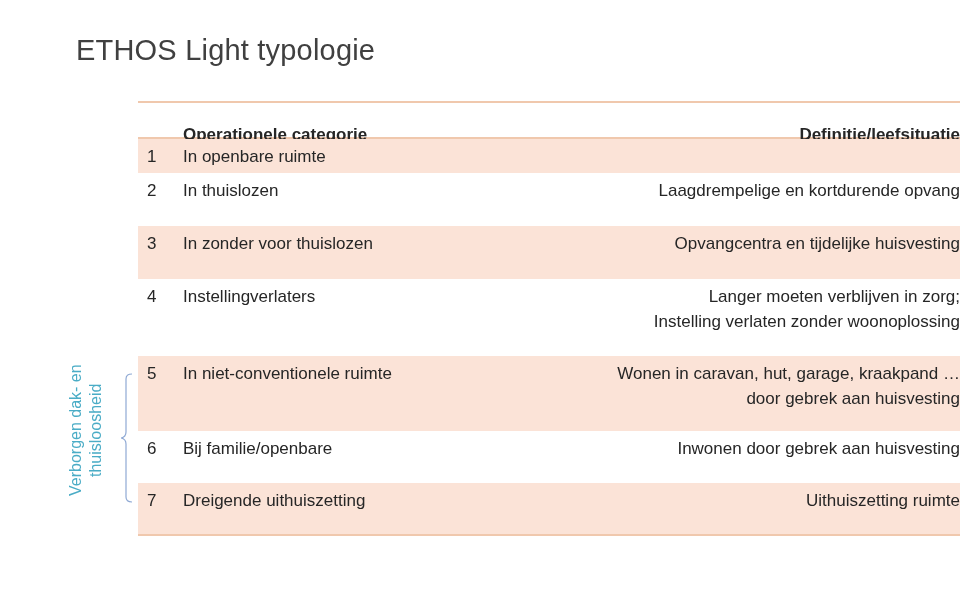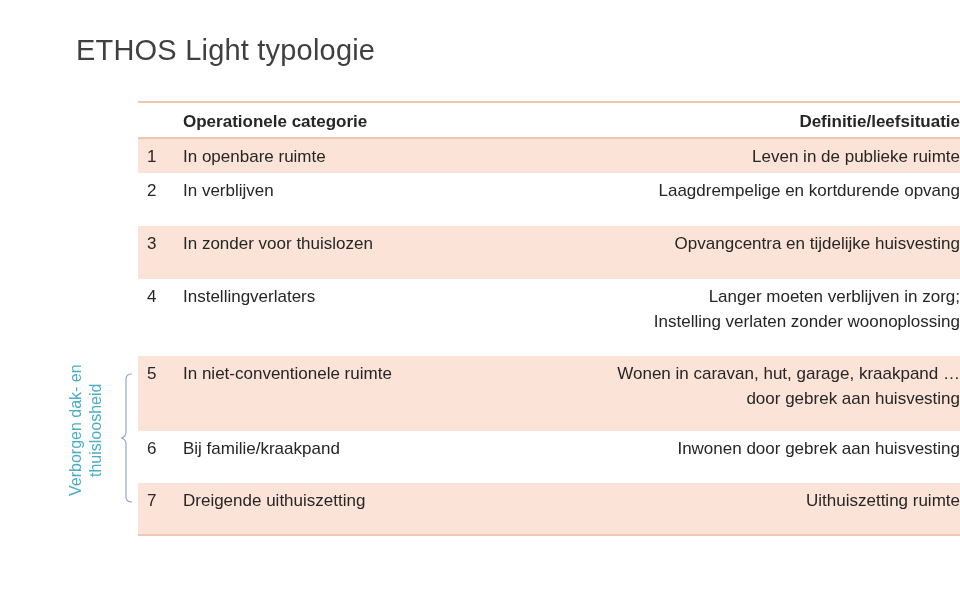--- a/index.html
+++ b/index.html
@@ -32,21 +32,21 @@
     .row {
       position: relative;
       display: flex;
       align-items: flex-start;
       box-sizing: border-box;
       font-size: 17px;
       line-height: 25px;
     }
     .row.header {
       height: 36px;
-      padding-top: 6px;
+      padding-top: 19px;
       font-weight: bold;
       border-bottom: 2px solid #f0c8ad;
     }
     .row.shaded { background: #fbe3d7; }
     .cell-num { width: 45px; padding-left: 9px; box-sizing: border-box; }
     .cell-cat { width: 298px; }
     .cell-def { flex: 1; white-space: pre-line; text-align: right; }
     .side-label {
       position: absolute;
       left: 66px;
@@ -77,26 +77,25 @@
   <div class="table">
     <div class="row header">
       <div class="cell-num"></div>
       <div class="cell-cat">Operationele categorie</div>
       <div class="cell-def">Definitie/leefsituatie</div>
     </div>
 
     <div class="row shaded" style="height:34px;padding-top:5px;">
       <div class="cell-num">1</div>
       <div class="cell-cat">In openbare ruimte</div>
-      <div class="cell-def">Leven in de publieke ruimte</div>
     </div>
 
     <div class="row" style="height:53px;padding-top:5px;">
       <div class="cell-num">2</div>
-      <div class="cell-cat">In verblijven</div>
+      <div class="cell-cat">In thuislozen</div>
       <div class="cell-def">Laagdrempelige en kortdurende opvang</div>
     </div>
 
     <div class="row shaded" style="height:53px;padding-top:5px;">
       <div class="cell-num">3</div>
       <div class="cell-cat">In zonder voor thuislozen</div>
       <div class="cell-def">Opvangcentra en tijdelijke huisvesting</div>
     </div>
 
     <div class="row" style="height:77px;padding-top:5px;">
@@ -108,21 +107,21 @@
 
     <div class="row shaded" style="height:75px;padding-top:5px;">
       <div class="cell-num">5</div>
       <div class="cell-cat">In niet-conventionele ruimte</div>
       <div class="cell-def">Wonen in caravan, hut, garage, kraakpand …
 door gebrek aan huisvesting</div>
     </div>
 
     <div class="row" style="height:52px;padding-top:5px;">
       <div class="cell-num">6</div>
-      <div class="cell-cat">Bij familie/kraakpand</div>
+      <div class="cell-cat">Bij familie/openbare</div>
       <div class="cell-def">Inwonen door gebrek aan huisvesting</div>
     </div>
 
     <div class="row shaded" style="height:51px;padding-top:5px;">
       <div class="cell-num">7</div>
       <div class="cell-cat">Dreigende uithuiszetting</div>
       <div class="cell-def">Uithuiszetting ruimte</div>
     </div>
   </div>
 

